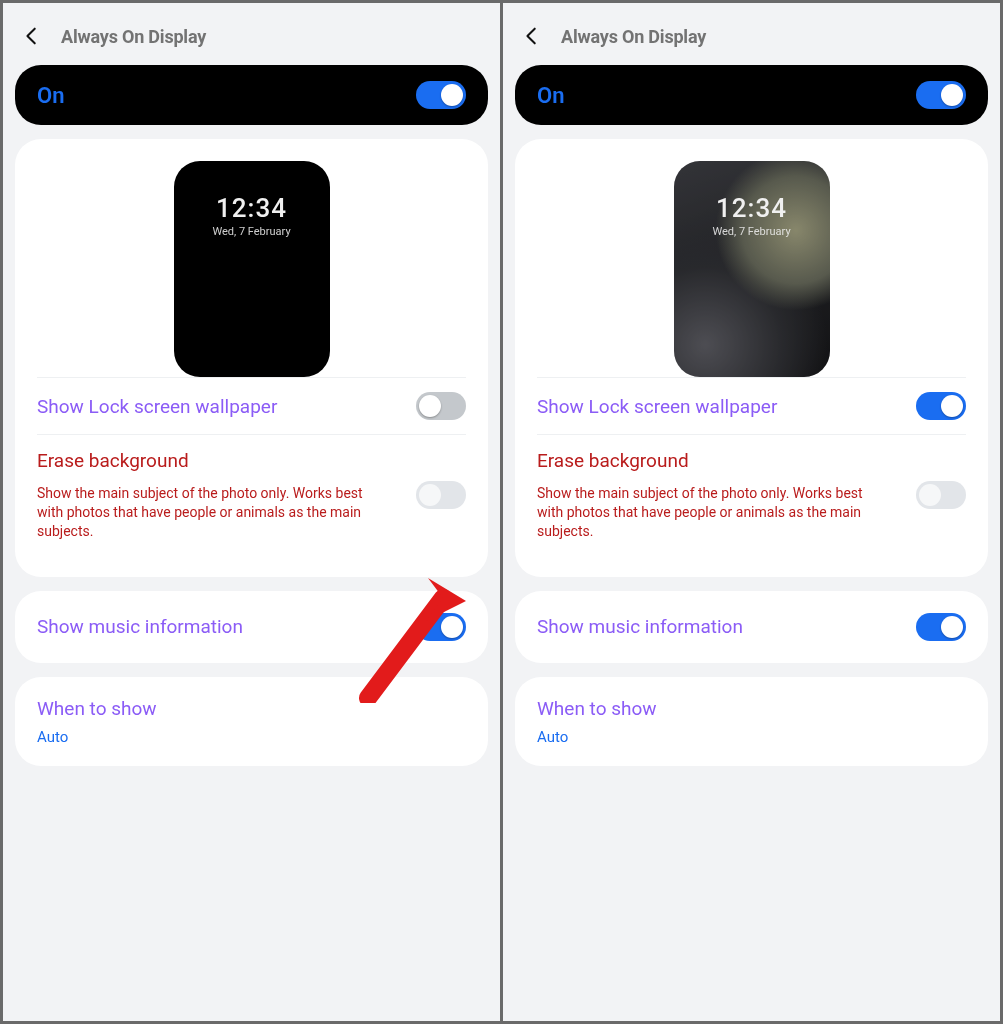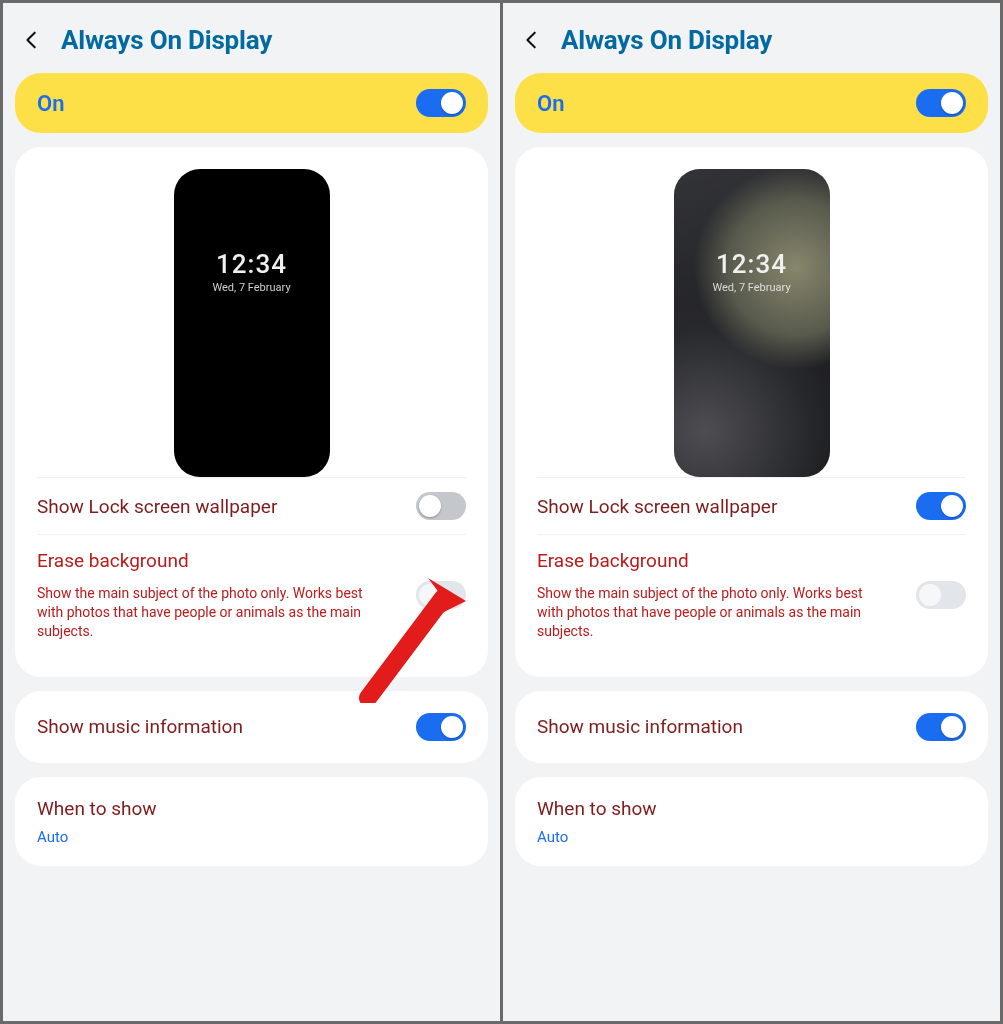--- a/index.html
+++ b/index.html
@@ -20,28 +20,28 @@
     overflow: hidden;
   }
   .header {
     display: flex;
     align-items: center;
     padding: 22px 18px 18px 18px;
     gap: 18px;
   }
   .back-btn { cursor: pointer; display: flex; align-items: center; justify-content: center; }
   .title {
-    font-size: 26px;
+    font-size: 18px;
     font-weight: 700;
-    color: #0369a1;
+    color: #737373;
     letter-spacing: -0.2px;
   }
   .master-row {
     margin: 0 12px;
-    background: #fde047;
+    background: #000000;
     border-radius: 26px;
     padding: 16px 22px;
     display: flex;
     align-items: center;
     justify-content: space-between;
   }
   .master-label {
     font-size: 22px;
     font-weight: 600;
     color: #1a6df1;
@@ -50,26 +50,26 @@
   .card {
     margin: 14px 12px 0 12px;
     background: #fff;
     border-radius: 26px;
     padding: 18px 22px;
   }
   .preview-card { padding-top: 22px; padding-bottom: 22px; }
   .preview-wrap { display:flex; justify-content:center; }
   .phone {
     width: 156px;
-    height: 308px;
+    height: 216px;
     border-radius: 26px;
     display: flex;
     flex-direction: column;
     align-items: center;
-    padding-top: 80px;
+    padding-top: 32px;
     color: #f0f0f0;
     position: relative;
     overflow: hidden;
   }
   .phone.black { background: #000; }
   .phone.wall {
     background:
       radial-gradient(circle at 78% 32%, #c2c19a 0%, #7e816f 28%, rgba(0,0,0,0) 42%),
       radial-gradient(circle at 20% 85%, #6f6f77 0%, #3a3b40 35%, rgba(0,0,0,0) 55%),
       linear-gradient(160deg, #4a4b51 0%, #2c2d31 55%, #1a1a1d 100%);
@@ -81,21 +81,21 @@
   }
   .phone .ptime { font-size: 26px; font-weight: 500; letter-spacing: 1px; position:relative; z-index:1;}
   .phone .pdate { font-size: 11px; opacity: .85; margin-top:2px; position:relative; z-index:1;}
 
   .row {
     display:flex; align-items:center; justify-content:space-between;
     padding: 14px 0;
   }
   .row + .row-sep, .row-sep { height:1px; background:#eef0f2; margin:0 0; }
   .preview-card .row-sep:first-of-type{ margin-top:22px; }
-  .row .lbl { font-size: 19px; color:#7f1d1d; }
+  .row .lbl { font-size: 19px; color:#8b5cf6; }
   .row.disabled .lbl,
   .row.disabled .sub { color:#b91c1c; }
   .row .sub {
     font-size: 14px;
     color:#9aa0a6;
     max-width: 340px;
     line-height: 1.35;
     margin-top: 12px;
   }
   .row .col { display:flex; flex-direction:column; }

